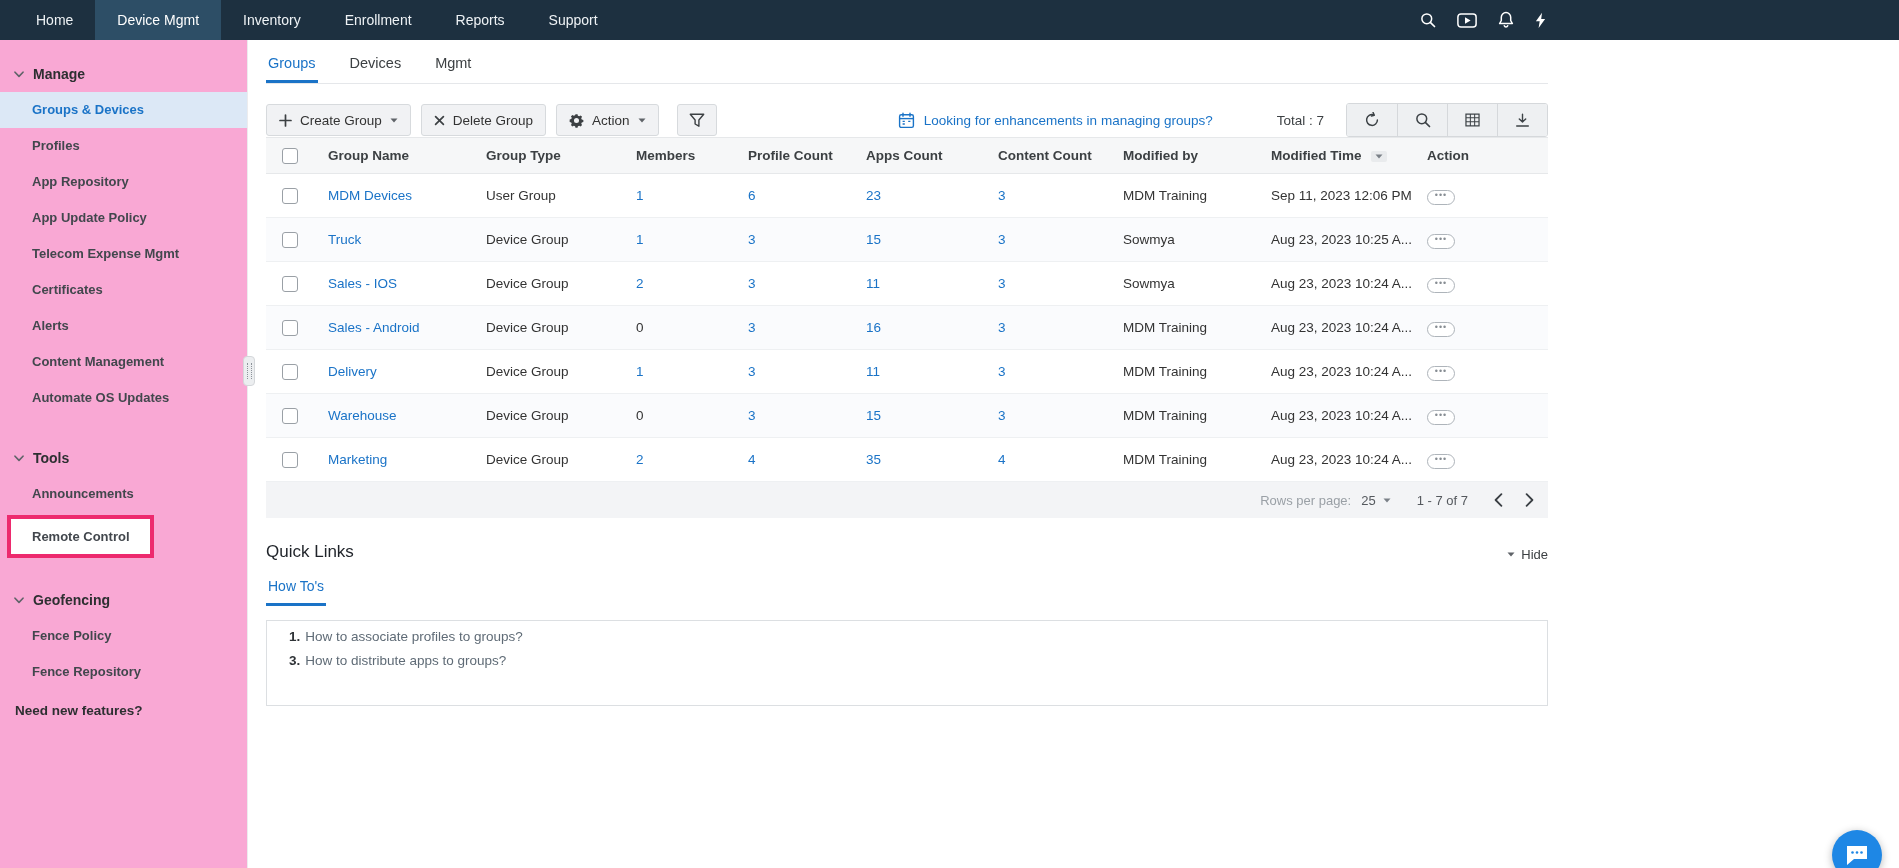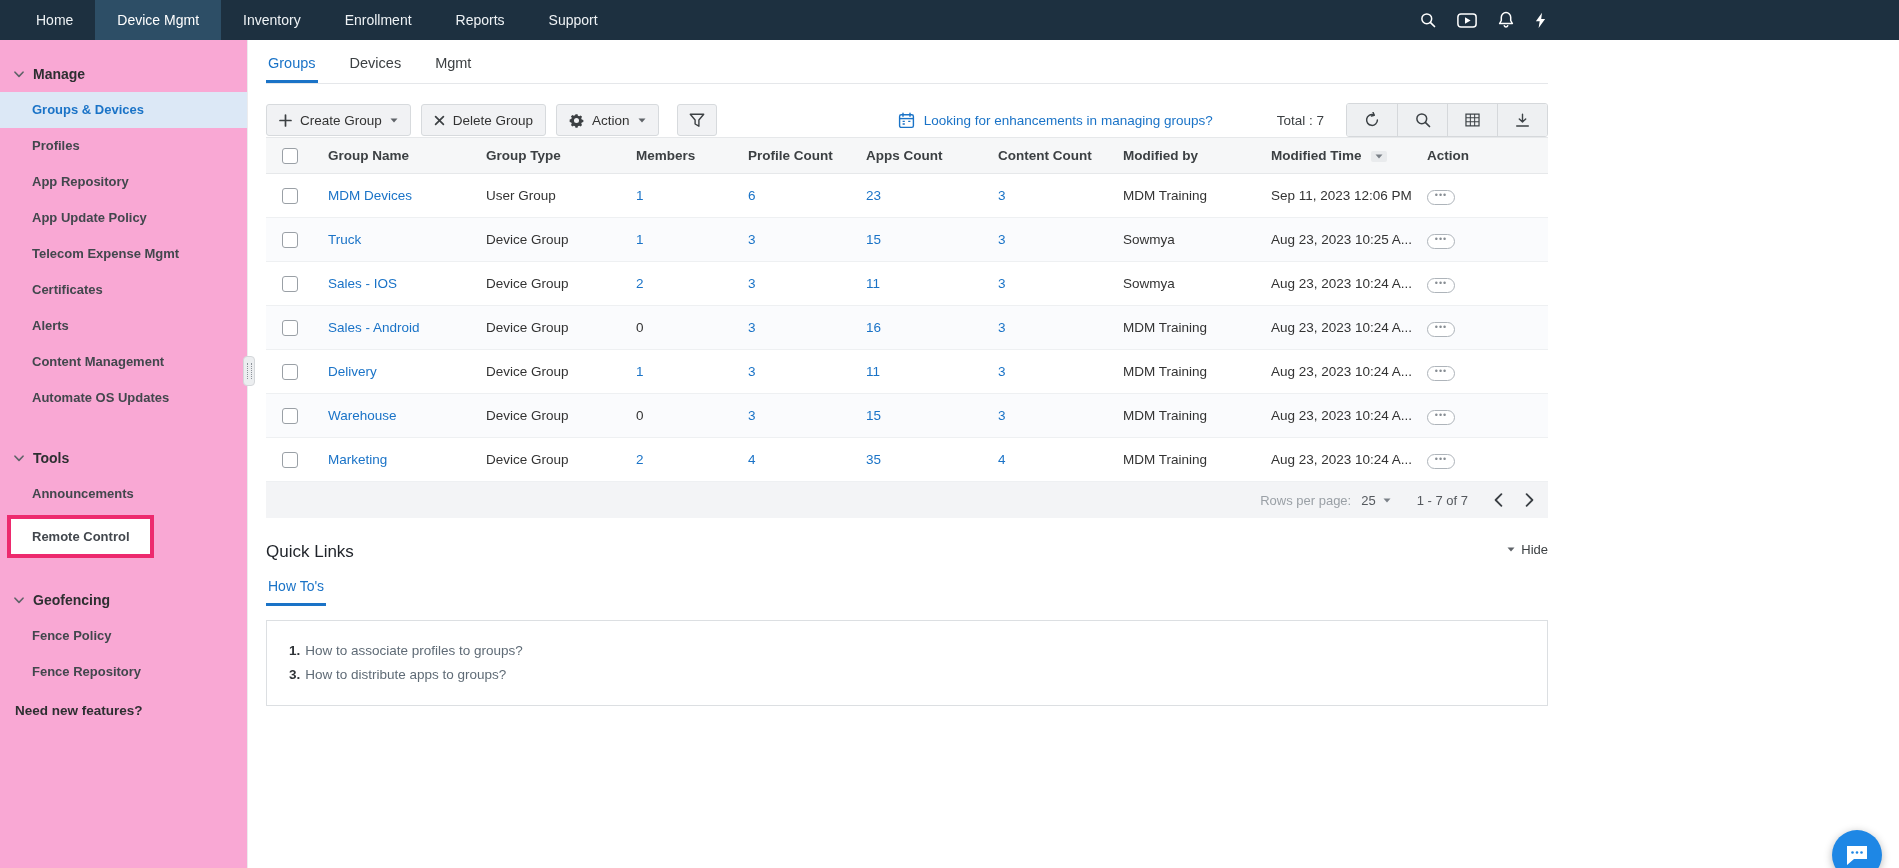--- a/index.html
+++ b/index.html
@@ -65,26 +65,26 @@
   
   .pagination{width:1282px;height:36px;background:#f3f4f6;display:flex;align-items:center;justify-content:flex-end;padding:0 14px;font-size:13px;color:#55595e;}
   .pg-label{color:#9aa0a6;}
   .pg-size{margin-left:10px;display:inline-flex;align-items:center;gap:7px;cursor:pointer;color:#55595e;}
   .pg-size .caret-ic{color:#7a8087;}
   .pg-range{margin-left:26px;}
   .pg-nav{margin-left:26px;display:flex;gap:22px;}
   .pg-chev{display:inline-flex;color:#3a3f44;cursor:pointer;}
   
   .quick-links{margin-top:24px;}
-  .ql-head{display:flex;align-items:flex-start;justify-content:space-between;gap:20px;}
+  .ql-head{display:flex;align-items:flex-end;justify-content:space-between;gap:20px;}
   .ql-title{font-size:17px;color:#1f2329;}
   .hide-ctl{display:inline-flex;align-items:center;gap:6px;font-size:13px;color:#3c4043;cursor:pointer;}
   .hide-ctl .caret-ic{color:#5f6368;}
   .ql-tab{margin-top:16px;display:inline-block;color:var(--accent);font-size:14px;padding:0 2px 9px;border-bottom:3px solid var(--accent);cursor:pointer;}
-  .ql-box{margin-top:14px;border:1px solid #dcdfe2;background:#fff;padding:18px 22px;height:86px;overflow:hidden;}
+  .ql-box{margin-top:14px;border:1px solid #dcdfe2;background:#fff;padding:4px 22px;height:86px;overflow:hidden;}
   .ql-row{font-size:13.5px;line-height:24px;}
   .ql-num{color:#2f3337;font-weight:bold;margin-right:5px;}
   .ql-link{color:#5f6b76;cursor:pointer;}
   
   .fab{position:absolute;left:1832px;top:830px;width:50px;height:50px;border-radius:50%;background:#1e87e5;display:flex;align-items:center;justify-content:center;box-shadow:0 2px 8px rgba(0,0,0,.28);cursor:pointer;}
 </style>
 </head>
 <body>
 
 <div class="topnav">

